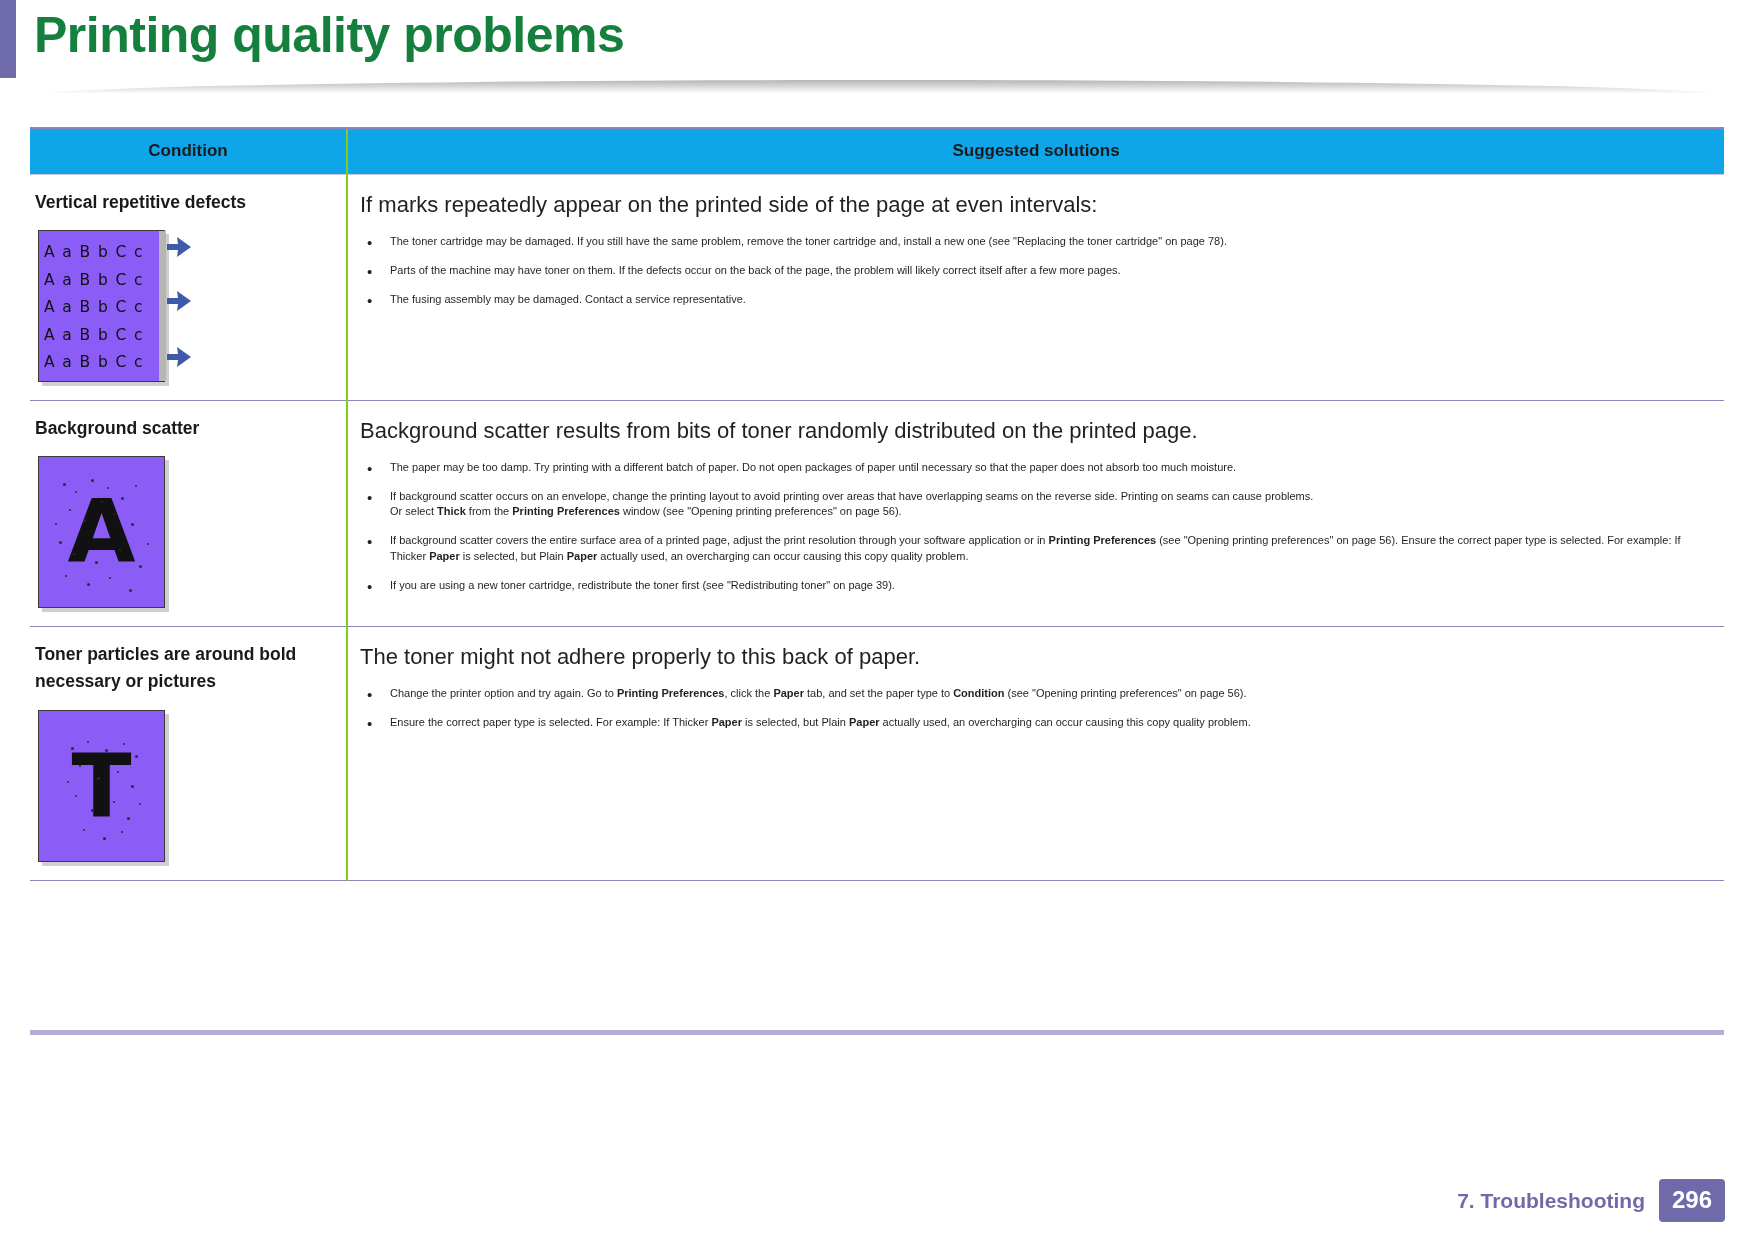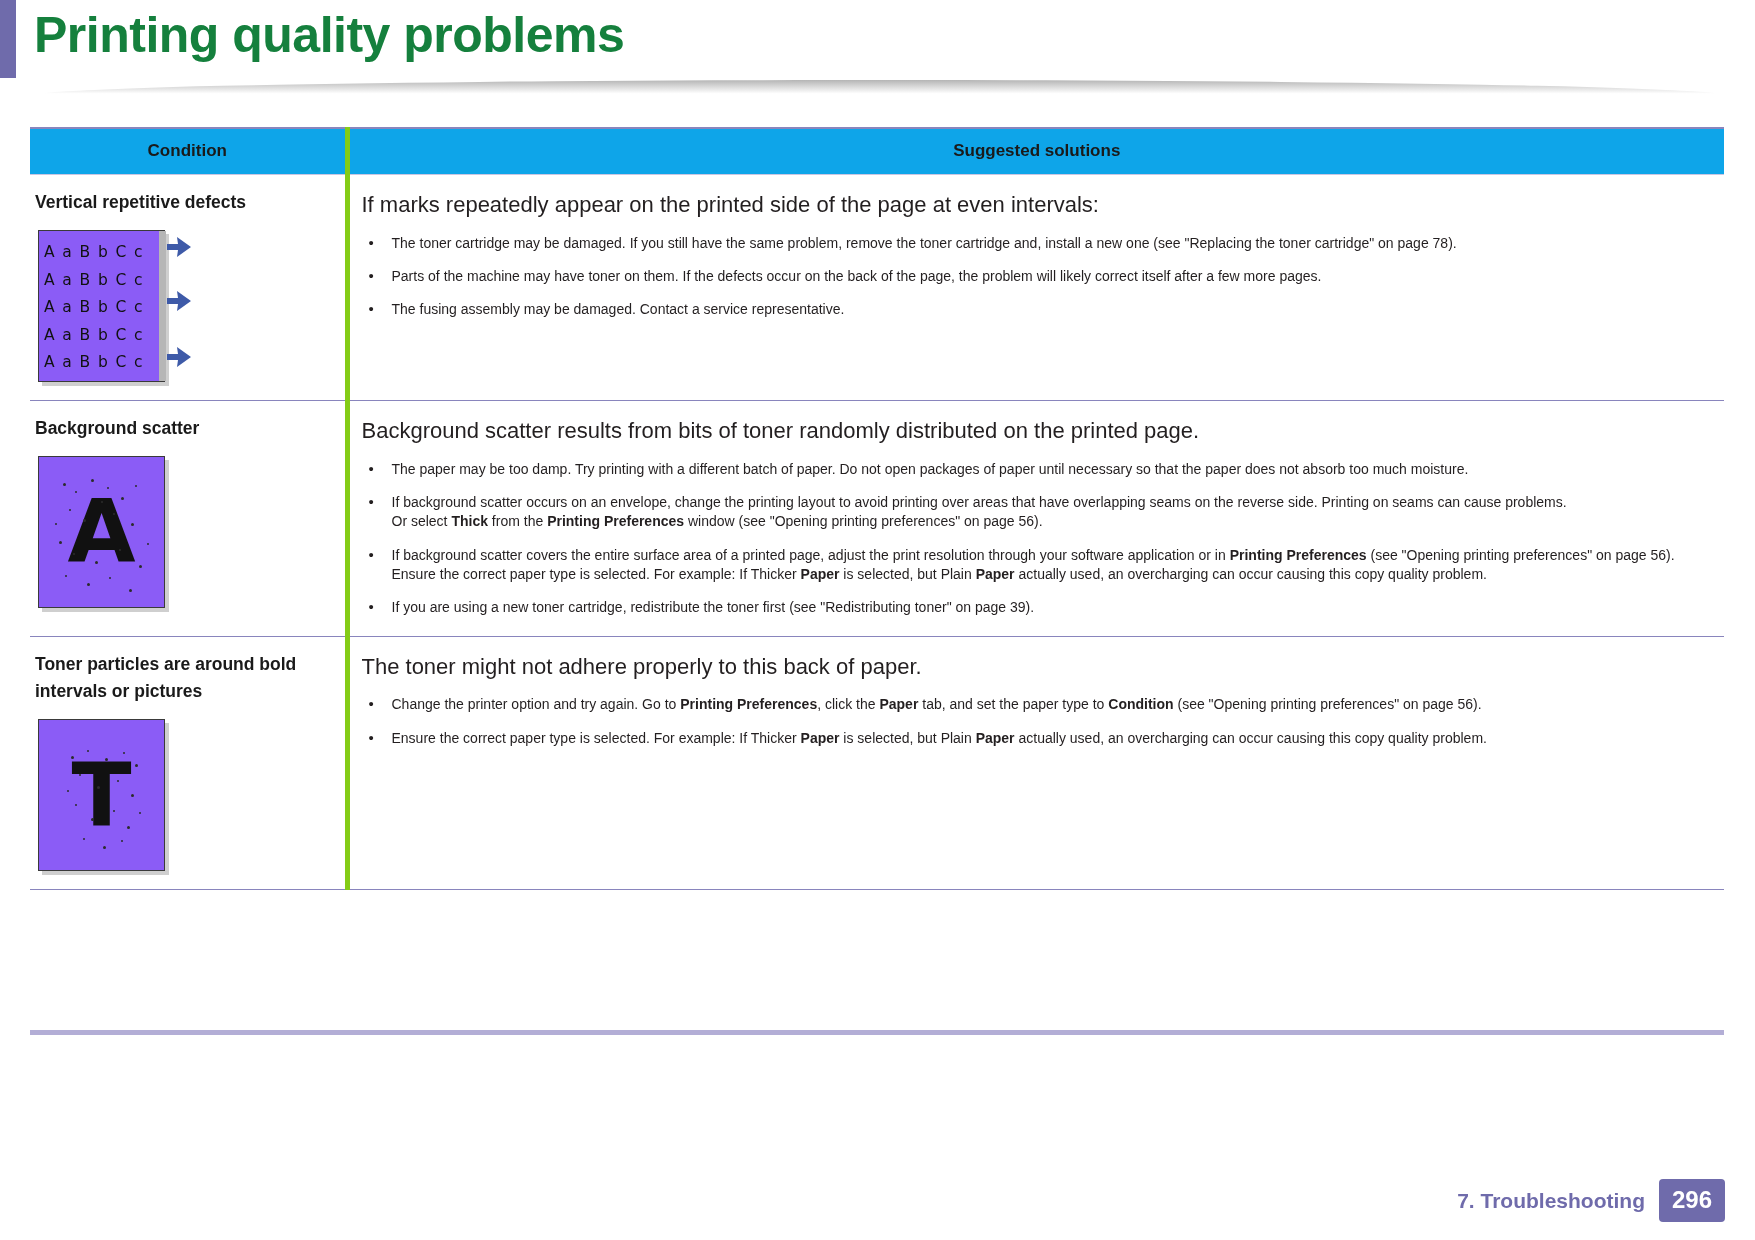--- a/index.html
+++ b/index.html
@@ -69,21 +69,21 @@
     border-bottom: 1px solid #c9c6e2;
     font-size: 17px;
     font-weight: bold;
     text-align: center;
     padding: 12px 0 13px 0;
     color: #1a1a1a;
   }
   .col-condition { width: 317px; }
   .col-solutions { width: auto; }
   .cell-divider {
-    border-left: 5px solid #84cc16;
+    border-left: 2px solid #84cc16;
   }
   .body-row > td {
     border-bottom: 1px solid #8985bd;
     padding-top: 14px;
     padding-bottom: 18px;
   }
   .cond-cell {
     padding-left: 5px !important;
     padding-right: 10px !important;
   }
@@ -104,21 +104,21 @@
     margin: 1px 0 14px 0;
   }
   .bullet-list {
     margin: 0;
     padding: 0;
     list-style: none;
   }
   .bullet-item {
     position: relative;
     padding-left: 30px;
-    font-size: 14px;
+    font-size: 11px;
     line-height: 1.38;
     margin-bottom: 14px;
   }
   .bullet-item:last-child { margin-bottom: 0; }
   .bullet-item::before {
     content: "\2022";
     position: absolute;
     left: 7px;
     top: -1px;
     font-size: 15px;
@@ -325,21 +325,21 @@
             <span>Or select <span class="b">Thick</span> from the <span class="b">Printing Preferences</span> window (see "Opening printing preferences" on page 56).</span>
           </li>
           <li class="bullet-item">If background scatter covers the entire surface area of a printed page, adjust the print resolution through your software application or in <span class="b">Printing Preferences</span> (see "Opening printing preferences" on page 56). Ensure the correct paper type is selected. For example: If Thicker <span class="b">Paper</span> is selected, but Plain <span class="b">Paper</span> actually used, an overcharging can occur causing this copy quality problem.</li>
           <li class="bullet-item">If you are using a new toner cartridge, redistribute the toner first (see "Redistributing toner" on page 39).</li>
         </ul>
       </td>
     </tr>
 
     <tr class="body-row">
       <td class="cond-cell">
-        <div class="cond-title">Toner particles are around bold intervals or pictures</div>
+        <div class="cond-title">Toner particles are around bold necessary or pictures</div>
         <div class="sample-wrap sample-scatter">
           <div class="paper">
             <div class="big-letter">T</div>
             <span class="speck" style="left:32px;top:36px;width:3px;height:3px"></span>
             <span class="speck" style="left:48px;top:30px;width:2px;height:2px"></span>
             <span class="speck" style="left:66px;top:38px;width:3px;height:3px"></span>
             <span class="speck" style="left:84px;top:32px;width:2px;height:2px"></span>
             <span class="speck" style="left:96px;top:44px;width:3px;height:3px"></span>
             <span class="speck" style="left:40px;top:54px;width:2px;height:2px"></span>
             <span class="speck" style="left:58px;top:66px;width:3px;height:3px"></span>

